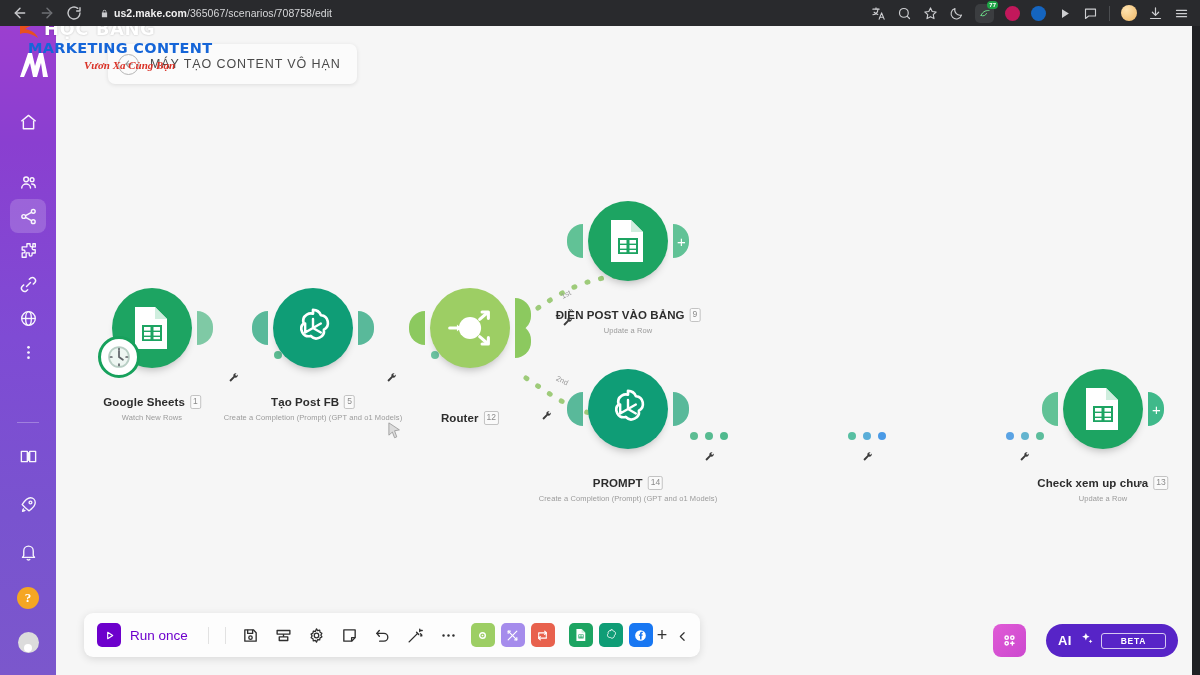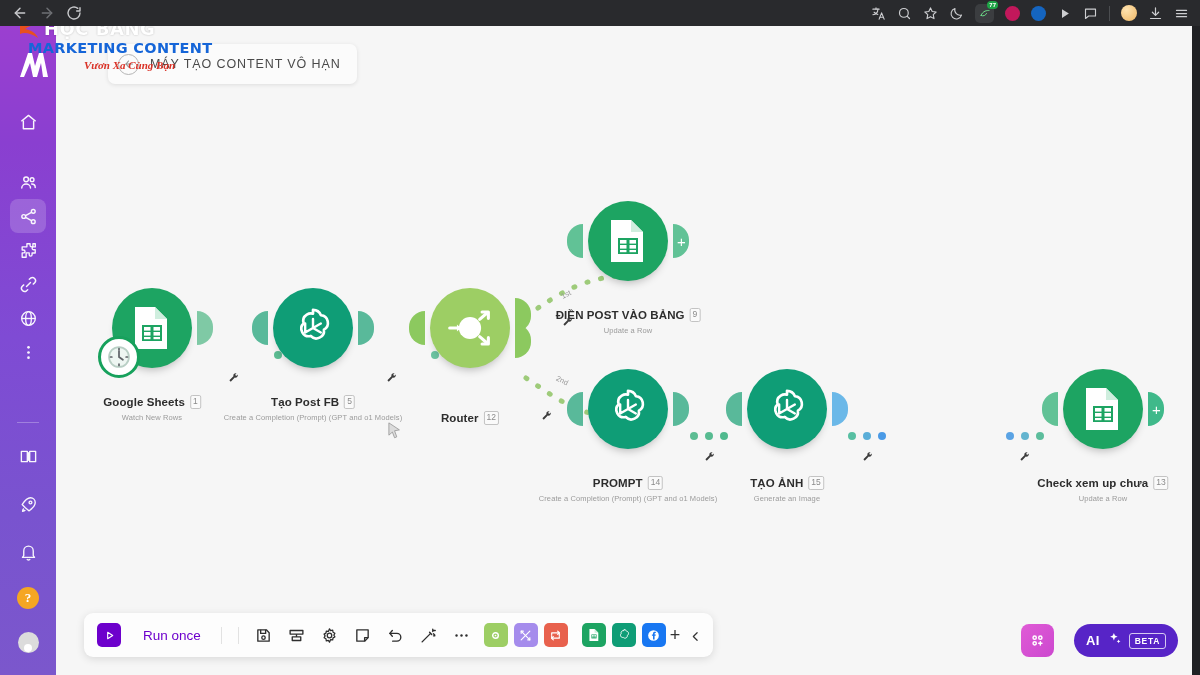--- a/index.html
+++ b/index.html
@@ -175,21 +175,21 @@
 
   
   .cursor-glyph { position: absolute; width: 14px; height: 17px; z-index: 20; }
 
   
   .toolbar {
     position: absolute; left: 28px; bottom: 18px; height: 44px;
     background: #fdfdfd; border-radius: 9px; display: flex; align-items: center;
     padding: 0 9px 0 9px; box-shadow: 0 2px 9px rgba(0,0,0,0.12); z-index: 40;
   }
-  .run-btn { display: flex; align-items: center; gap: 22px; padding: 0 12px 0 4px; cursor: pointer; }
+  .run-btn { display: flex; align-items: center; gap: 9px; padding: 0 12px 0 4px; cursor: pointer; }
   .play-sq {
     width: 24px; height: 24px; border-radius: 5px; background: #6d00cc;
     display: flex; align-items: center; justify-content: center;
   }
   .run-text { font-size: 13.5px; color: #6d00cc; font-weight: 400; }
   .tb-sep { width: 1px; height: 17px; background: #e2e2e2; margin: 0 8px; }
   .sched {
     display: flex; align-items: center; gap: 9px; background: #f1f1f3;
     border-radius: 16px; padding: 5px 13px 5px 5px; cursor: pointer;
   }
@@ -215,21 +215,21 @@
     background: linear-gradient(135deg, #e05bd6, #cc48cf);
     display: flex; align-items: center; justify-content: center; cursor: pointer;
   }
   .ai-btn {
     height: 33px; border-radius: 17px; background: #5724c7; color: #fff;
     display: flex; align-items: center; gap: 7px; padding: 0 12px; cursor: pointer;
   }
   .ai-txt { font-size: 13px; font-weight: 700; letter-spacing: 0.4px; }
   .beta-tag {
     border: 1px solid rgba(255,255,255,0.75); border-radius: 3px;
-    font-size: 8.5px; font-weight: 700; padding: 2px 5px; letter-spacing: 0.7px;
+    font-size: 8.5px; font-weight: 700; padding: 2px 19px; letter-spacing: 0.7px;
   }
 </style>
 </head>
 <body>
 <div id="root">
 
 <div class="browser-bar">
   <div class="nav-btns">
     <span>
       <svg class="nav-icon" viewBox="0 0 24 24" fill="none" stroke="currentColor" stroke-width="2.2" stroke-linecap="round" stroke-linejoin="round">
@@ -242,20 +242,28 @@
             <path d="M5 12h14"></path>
             <path d="M12 5l7 7-7 7"></path>
           </svg>
     </span>
     <span>
       <svg class="nav-icon" viewBox="0 0 24 24" fill="none" stroke="currentColor" stroke-width="2.1" stroke-linecap="round" stroke-linejoin="round">
             <path d="M21 12a9 9 0 1 1-3.3-6.96"></path>
             <path d="M21 4v5h-5"></path>
           </svg>
     </span>
+  </div>
+  <div class="urlbox">
+    <span>
+      <svg class="lock" viewBox="0 0 24 24" fill="currentColor">
+            <path d="M17 9V7a5 5 0 0 0-10 0v2H5v13h14V9h-2zm-8-2a3 3 0 0 1 6 0v2H9V7z"></path>
+          </svg>
+    </span>
+    <span class="url-text"><b>us2.make.com</b><span>/365067/scenarios/708758/edit</span></span>
   </div>
   <div class="chrome-right">
     <span>
       <svg class="cr-ic" viewBox="0 0 24 24" fill="none" stroke="currentColor" stroke-width="1.8" stroke-linecap="round" stroke-linejoin="round">
             <path d="M3 5h10"></path>
             <path d="M8 3v2"></path>
             <path d="M11 5c0 4-3 8-8 9"></path>
             <path d="M5 10c2 2 4 3 6 3.5"></path>
             <path d="M13 21l4-10 4 10"></path>
             <path d="M14.5 18h5"></path>
@@ -560,34 +568,20 @@
     <span class="ldot" style="background:#5cbd93"></span>
         <span class="ldot" style="background:#57bb91"></span>
         <span class="ldot" style="background:#50b98e"></span>
   </div>
   <span class="wrench" style="left:648px; top:422px;">
     <svg viewBox="0 0 24 24" fill="currentColor">
           <path d="M21 5.3l-3.2 3.2-2.3-2.3L18.7 3a5.2 5.2 0 0 0-6.9 6.2L3 18l3 3 8.8-8.8A5.2 5.2 0 0 0 21 5.3z"></path>
         </svg>
   </span>
 
-  <div class="mod" style="left:691px; top:343px;">
-    <div class="bubble big" style="background:#0f9d76;">
-      <svg width="46" height="46" viewBox="0 0 40 40">
-        <path d="M20 4.2c3.1 0 5.8 1.9 6.9 4.7 2.9.2 5.3 2.3 5.9 5.2.6 3-.8 5.9-3.3 7.3.4 2.9-1.1 5.8-3.8 7-2.7 1.3-5.8.6-7.7-1.5-2.9.7-5.9-.6-7.3-3.2-1.4-2.6-.9-5.8 1.2-7.8-.9-2.8.2-5.9 2.7-7.5 1.6-1 3.6-1.3 5.4-.8z" fill="none" stroke="#ffffff" stroke-width="2.3" stroke-linejoin="round"></path>
-        <path d="M20 12.2v7.8l6.8 3.9M20 20l-6.8 3.9M20 20l6.8-3.9M13.2 16.1V24" fill="none" stroke="#ffffff" stroke-width="2.1" stroke-linecap="round" stroke-linejoin="round"></path>
-      </svg>
-      <div class="half-l" style="background:#59b99a;"></div>
-      <div class="half-r" style="background:#6bb8e8;"></div>
-    </div>
-    <div class="mod-label" style="top:104px;">
-      <span class="mod-name">TẠO ẢNH</span><span class="mod-num">15</span>
-      <div class="mod-sub">Generate an Image</div>
-    </div>
-  </div>
 
   <div class="link" style="left:792px; top:406px;">
     <span class="ldot" style="background:#57bfa2"></span>
         <span class="ldot" style="background:#5aaed8"></span>
         <span class="ldot" style="background:#4a9ae6"></span>
   </div>
   <span class="wrench" style="left:806px; top:422px;">
     <svg viewBox="0 0 24 24" fill="currentColor">
           <path d="M21 5.3l-3.2 3.2-2.3-2.3L18.7 3a5.2 5.2 0 0 0-6.9 6.2L3 18l3 3 8.8-8.8A5.2 5.2 0 0 0 21 5.3z"></path>
         </svg>

